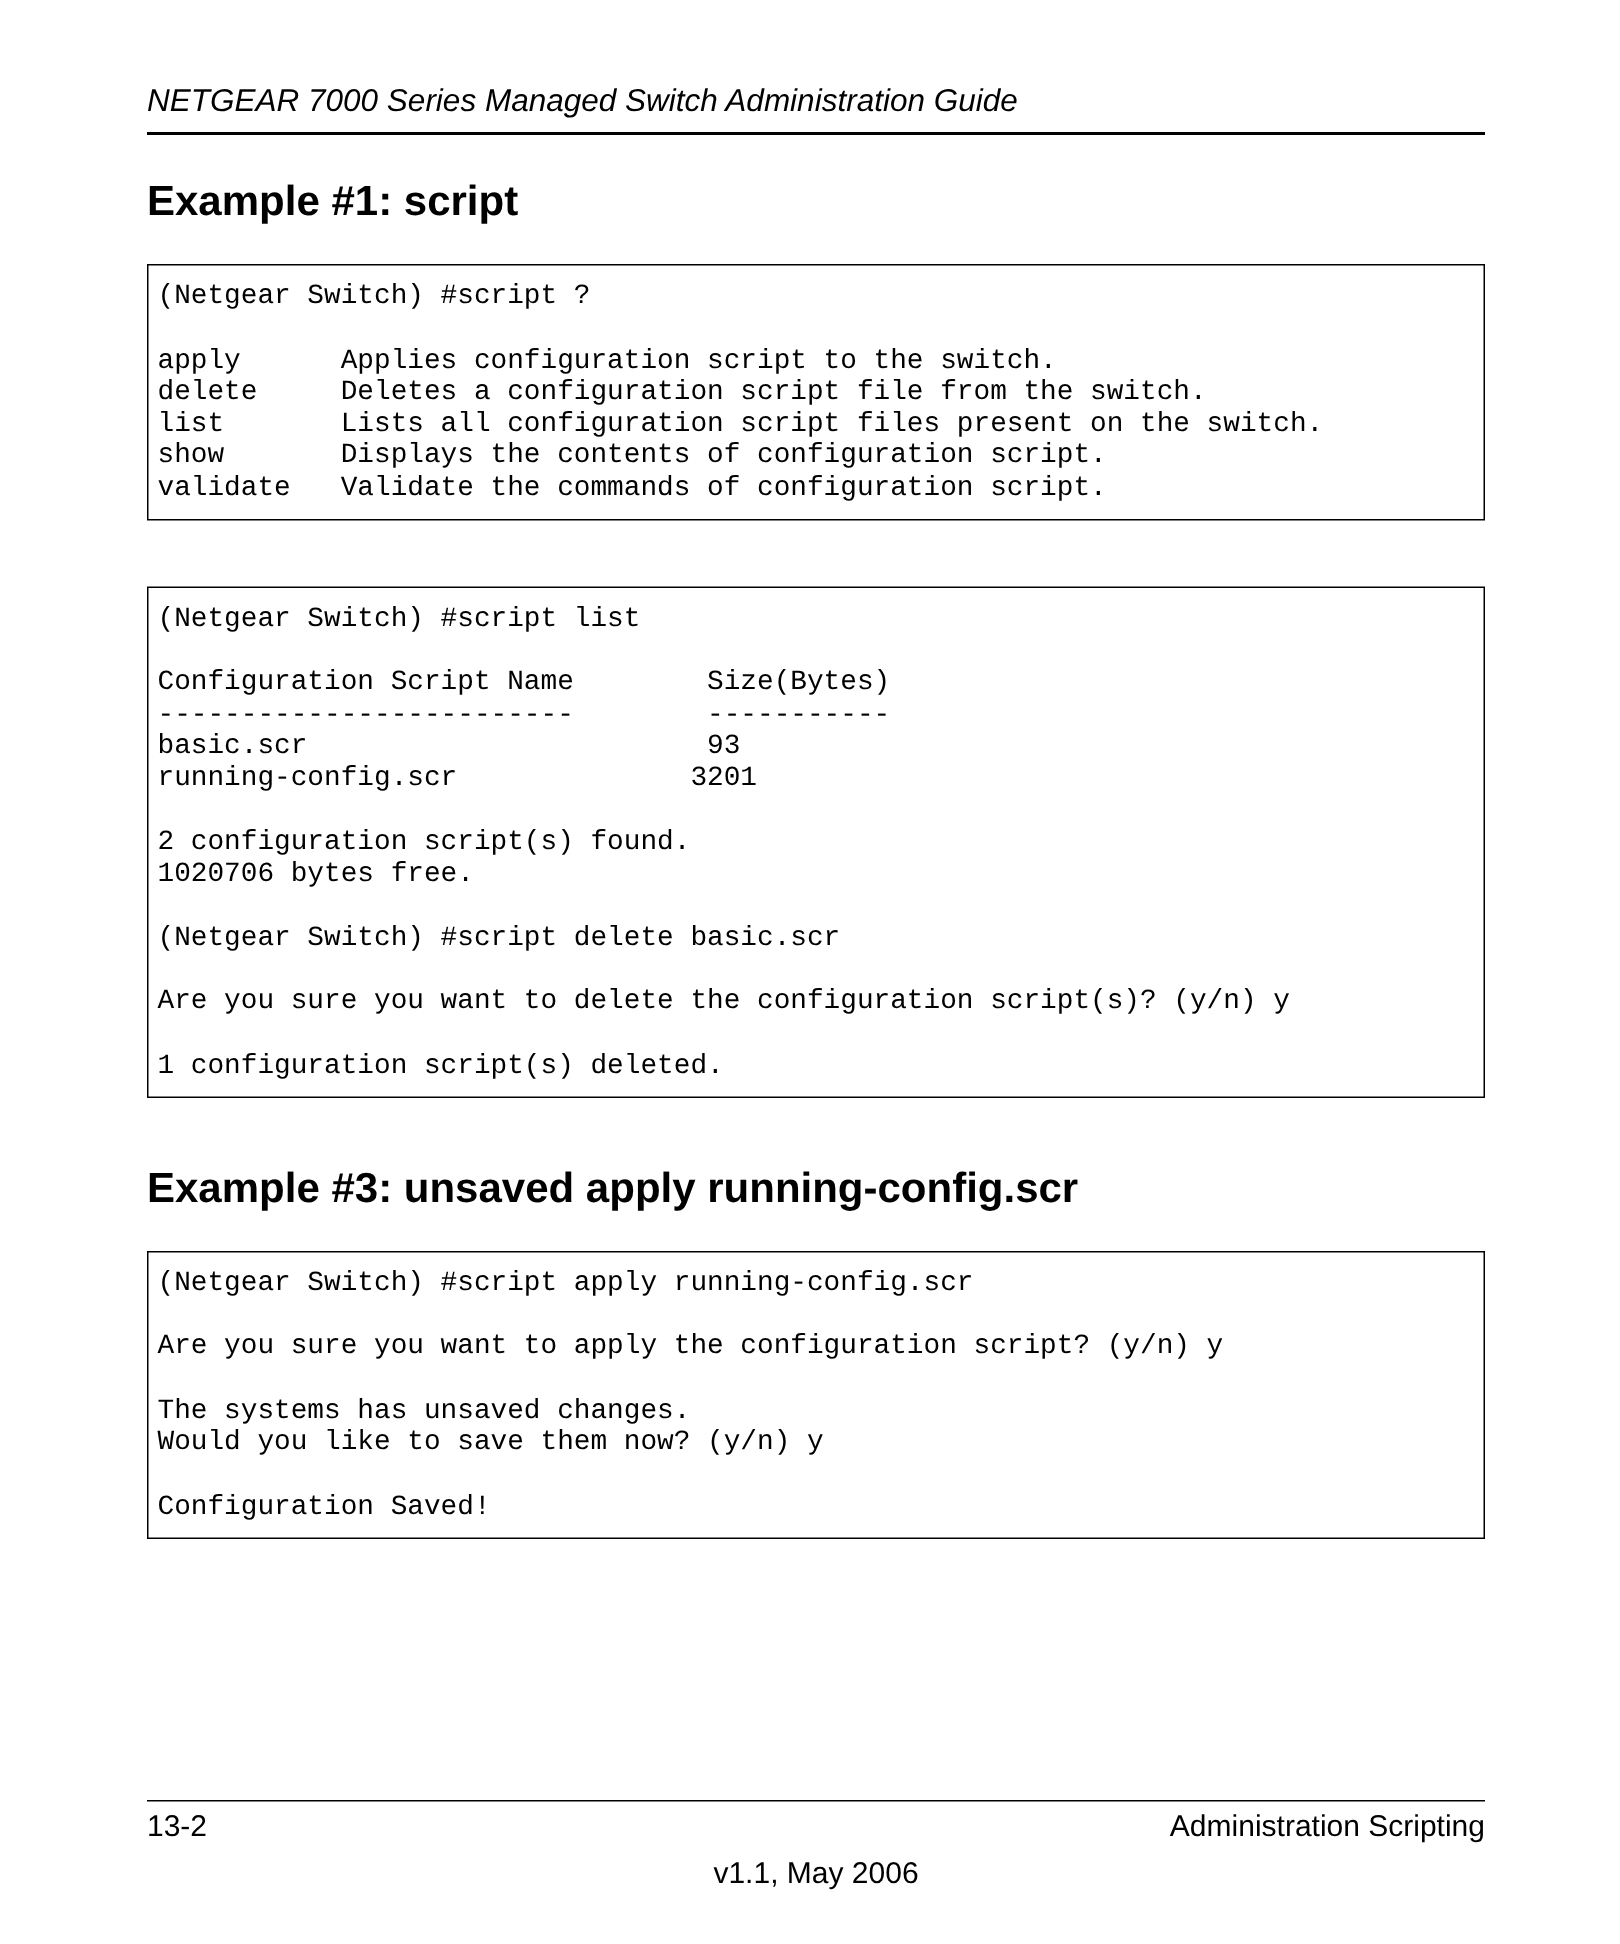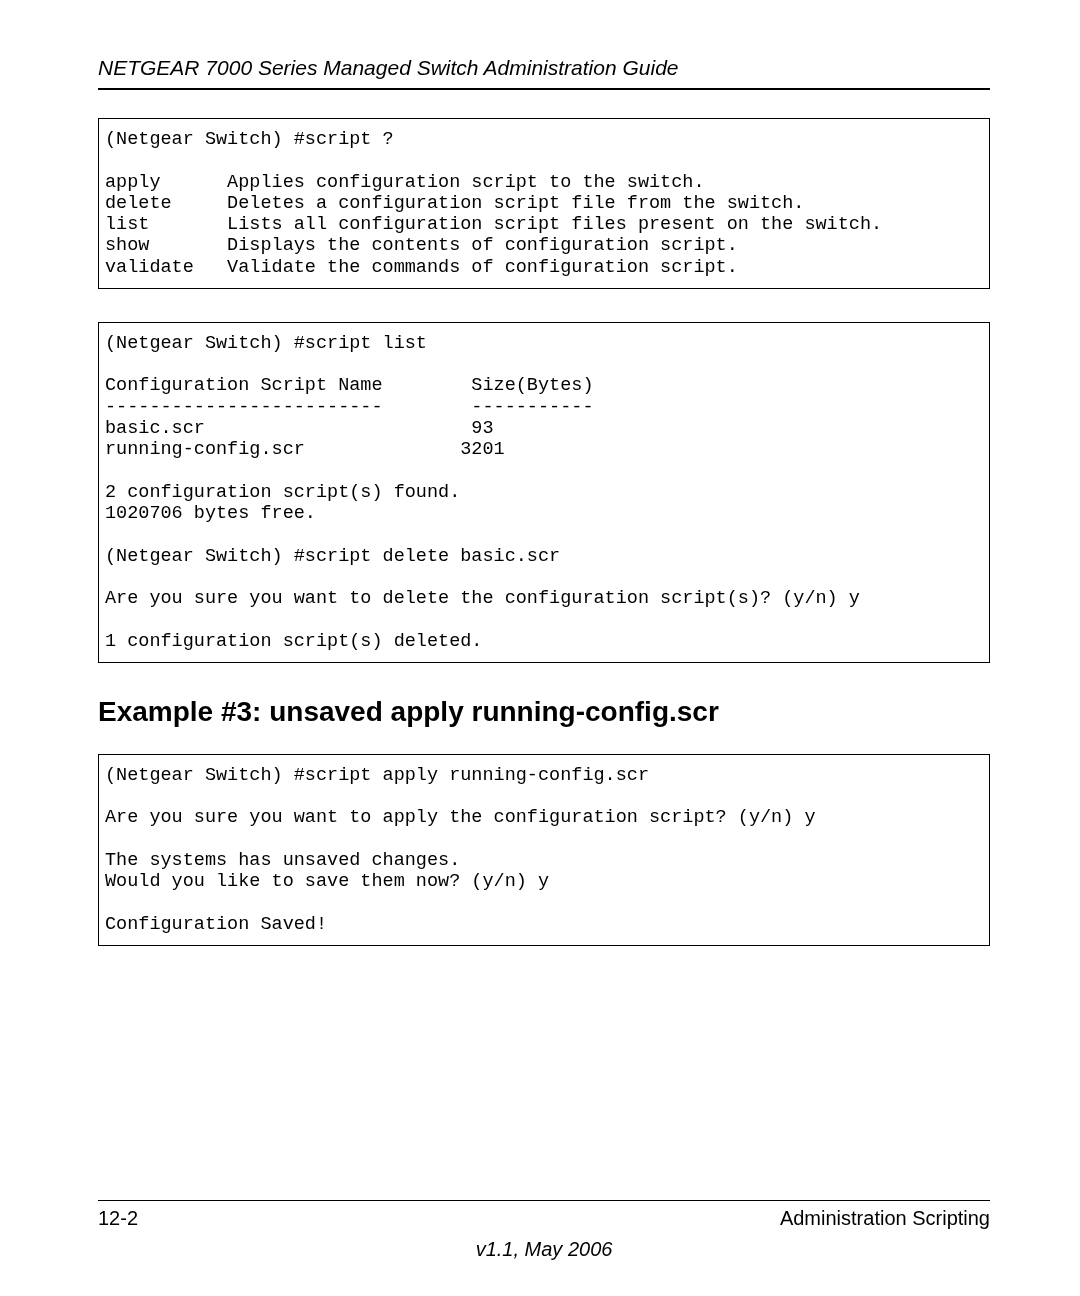--- a/index.html
+++ b/index.html
@@ -33,21 +33,21 @@
     font-size: 28px;
     margin: 0 0 26px 0;
   }
   .code-box {
     border: 1px solid #000;
     font-family: "Courier New", Courier, monospace;
     font-size: 18.5px;
     line-height: 1.15;
     padding: 10px 6px 10px 6px;
     white-space: pre;
-    margin-bottom: 33px;
+    margin-bottom: 44px;
     overflow: hidden;
   }
   .footer {
     position: absolute;
     bottom: 35px;
     left: 98px;
     right: 90px;
   }
   .footer-rule {
     border: none;
@@ -55,32 +55,32 @@
     margin: 0 0 6px 0;
   }
   .footer-row {
     display: flex;
     justify-content: space-between;
     font-size: 20px;
     margin-bottom: 8px;
   }
   .footer-version {
     text-align: center;
-    font-style: italic;
     font-size: 20px;
   }
 </style>
 </head>
 <body>
 
 <div class="page">
 
   <div class="doc-header">NETGEAR 7000  Series Managed Switch Administration Guide</div>
   <hr class="header-rule">
 
+  <h2 class="section-heading">Example #1: script</h2>
   <div class="code-box">(Netgear Switch) #script ?
 
 apply      Applies configuration script to the switch.
 delete     Deletes a configuration script file from the switch.
 list       Lists all configuration script files present on the switch.
 show       Displays the contents of configuration script.
 validate   Validate the commands of configuration script.</div>
 
   <div class="code-box">(Netgear Switch) #script list
 
@@ -105,19 +105,19 @@
 Are you sure you want to apply the configuration script? (y/n) y
 
 The systems has unsaved changes.
 Would you like to save them now? (y/n) y
 
 Configuration Saved!</div>
 
   <div class="footer">
     <hr class="footer-rule">
     <div class="footer-row">
-      <span>12-2</span>
+      <span>13-2</span>
       <span>Administration Scripting</span>
     </div>
     <div class="footer-version">v1.1, May 2006</div>
   </div>
 
 </div>
 
 </body></html>

